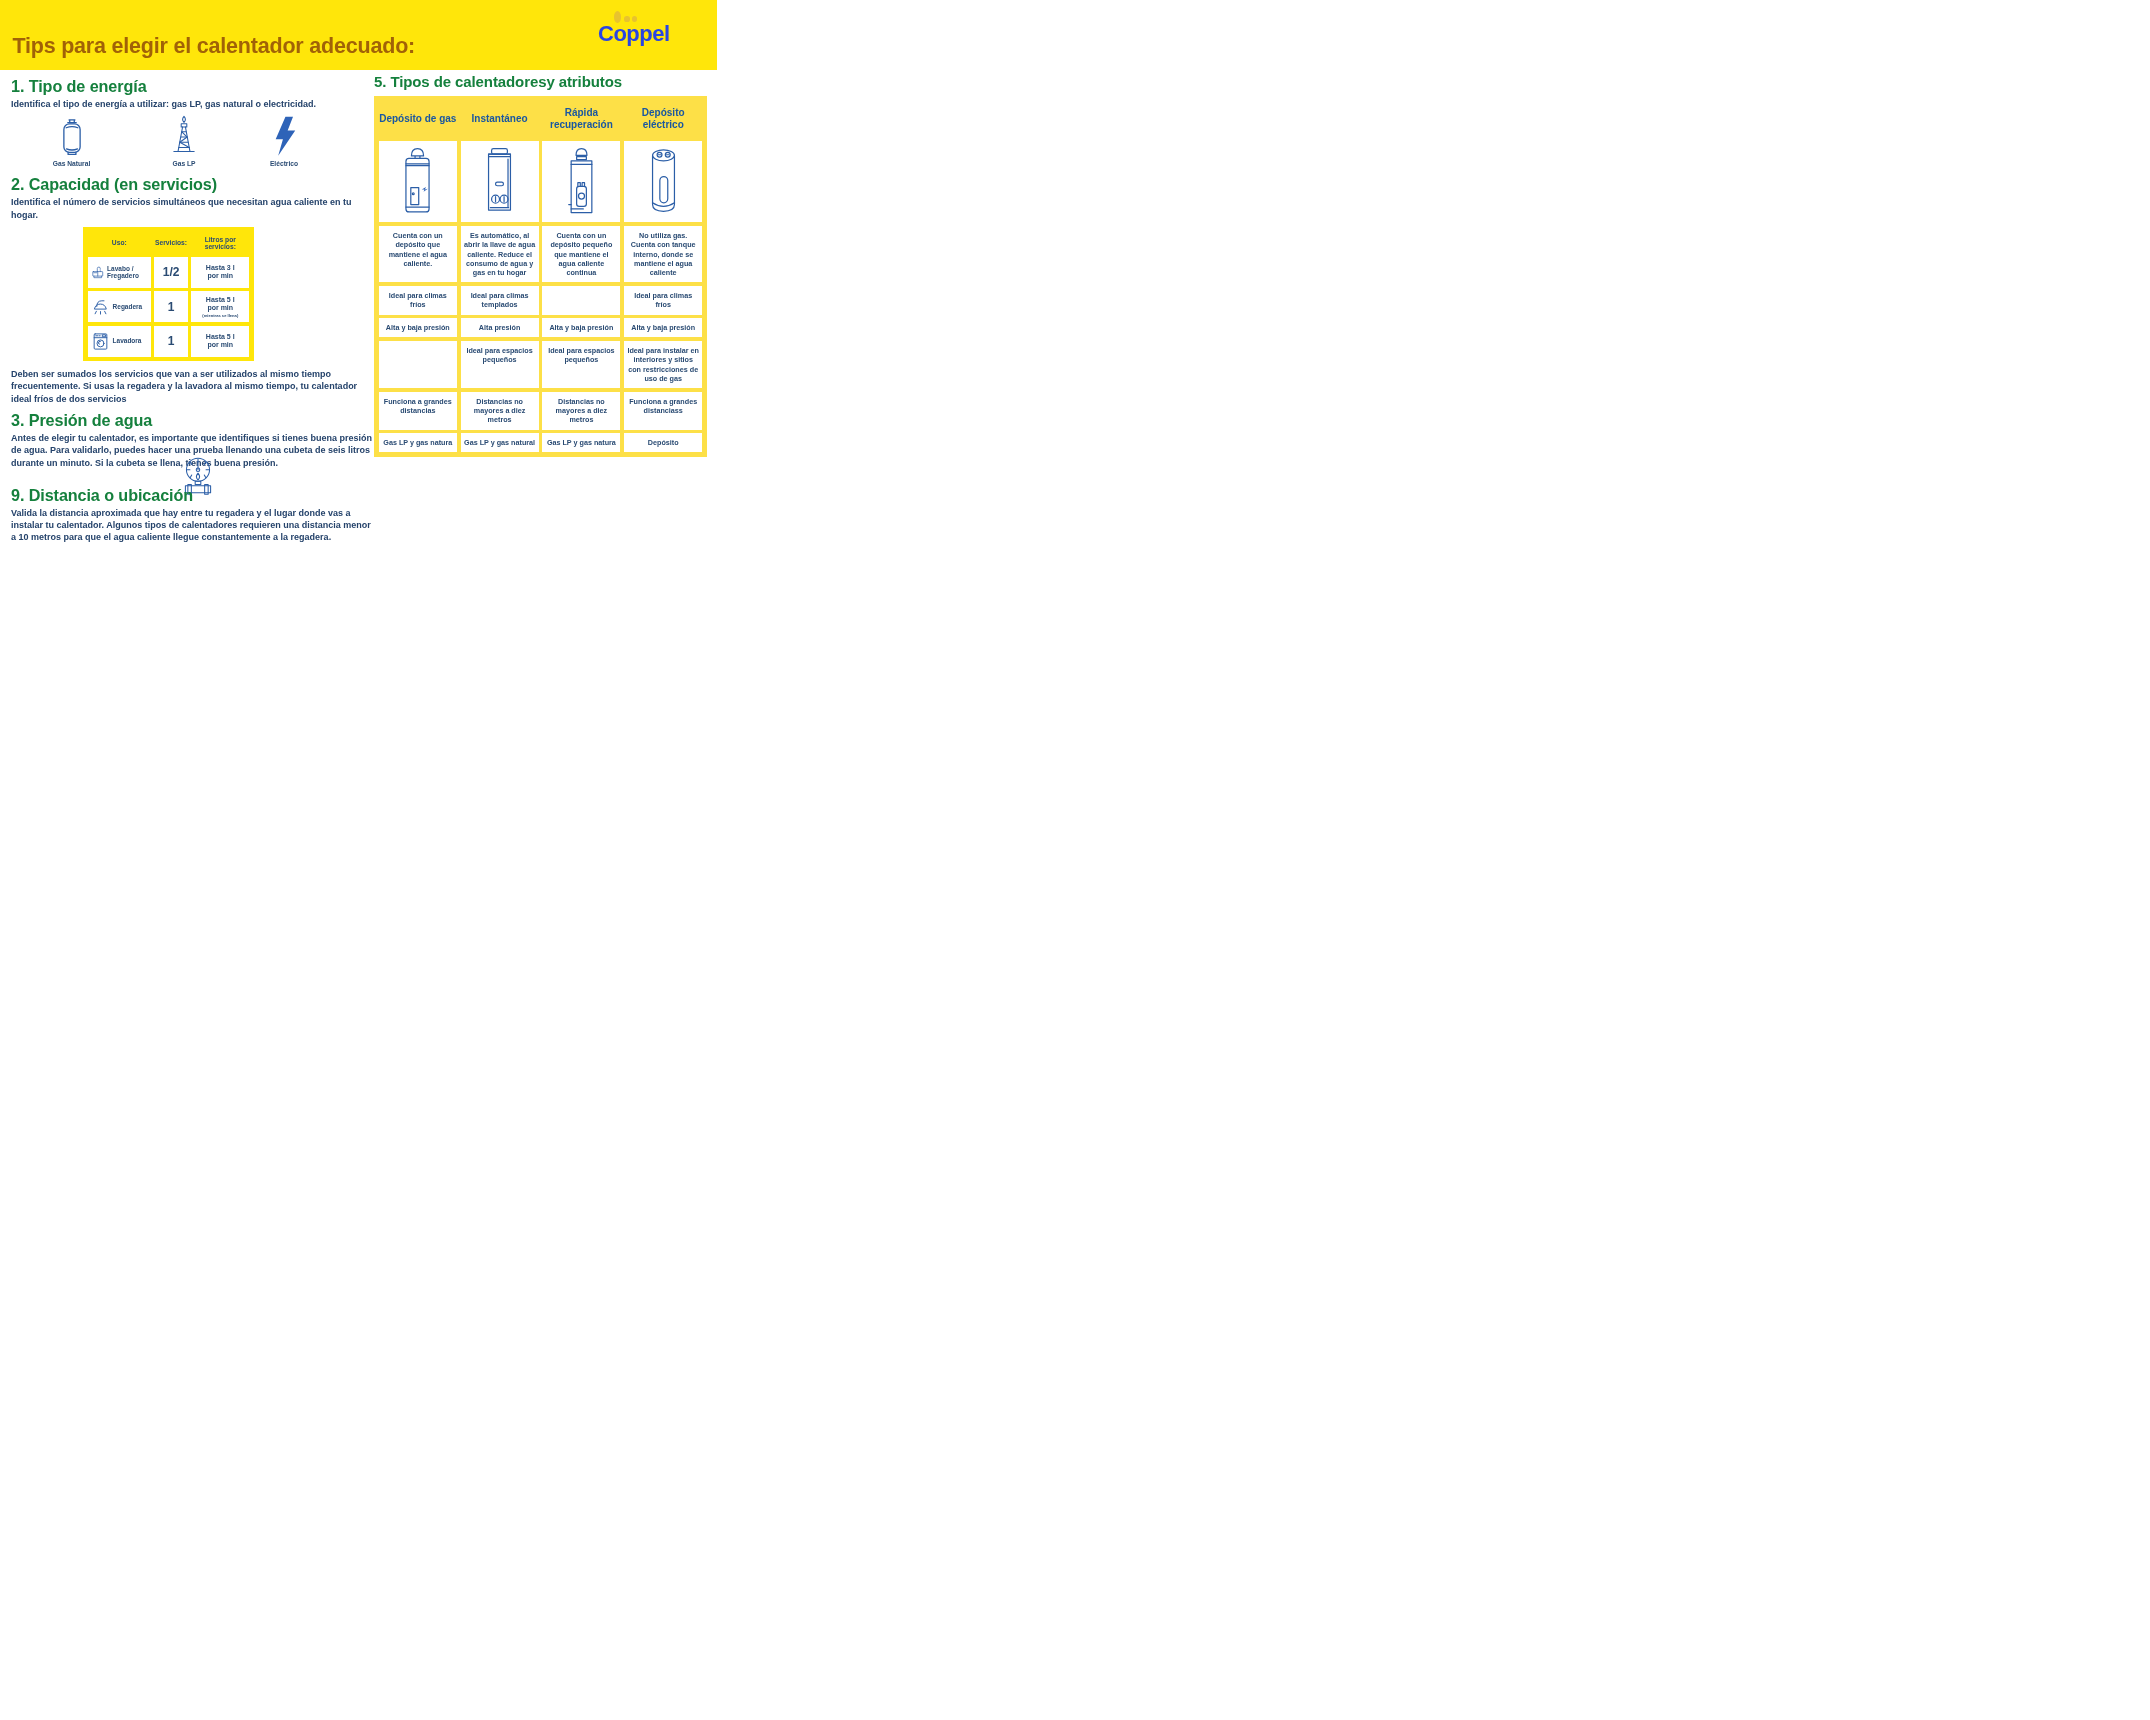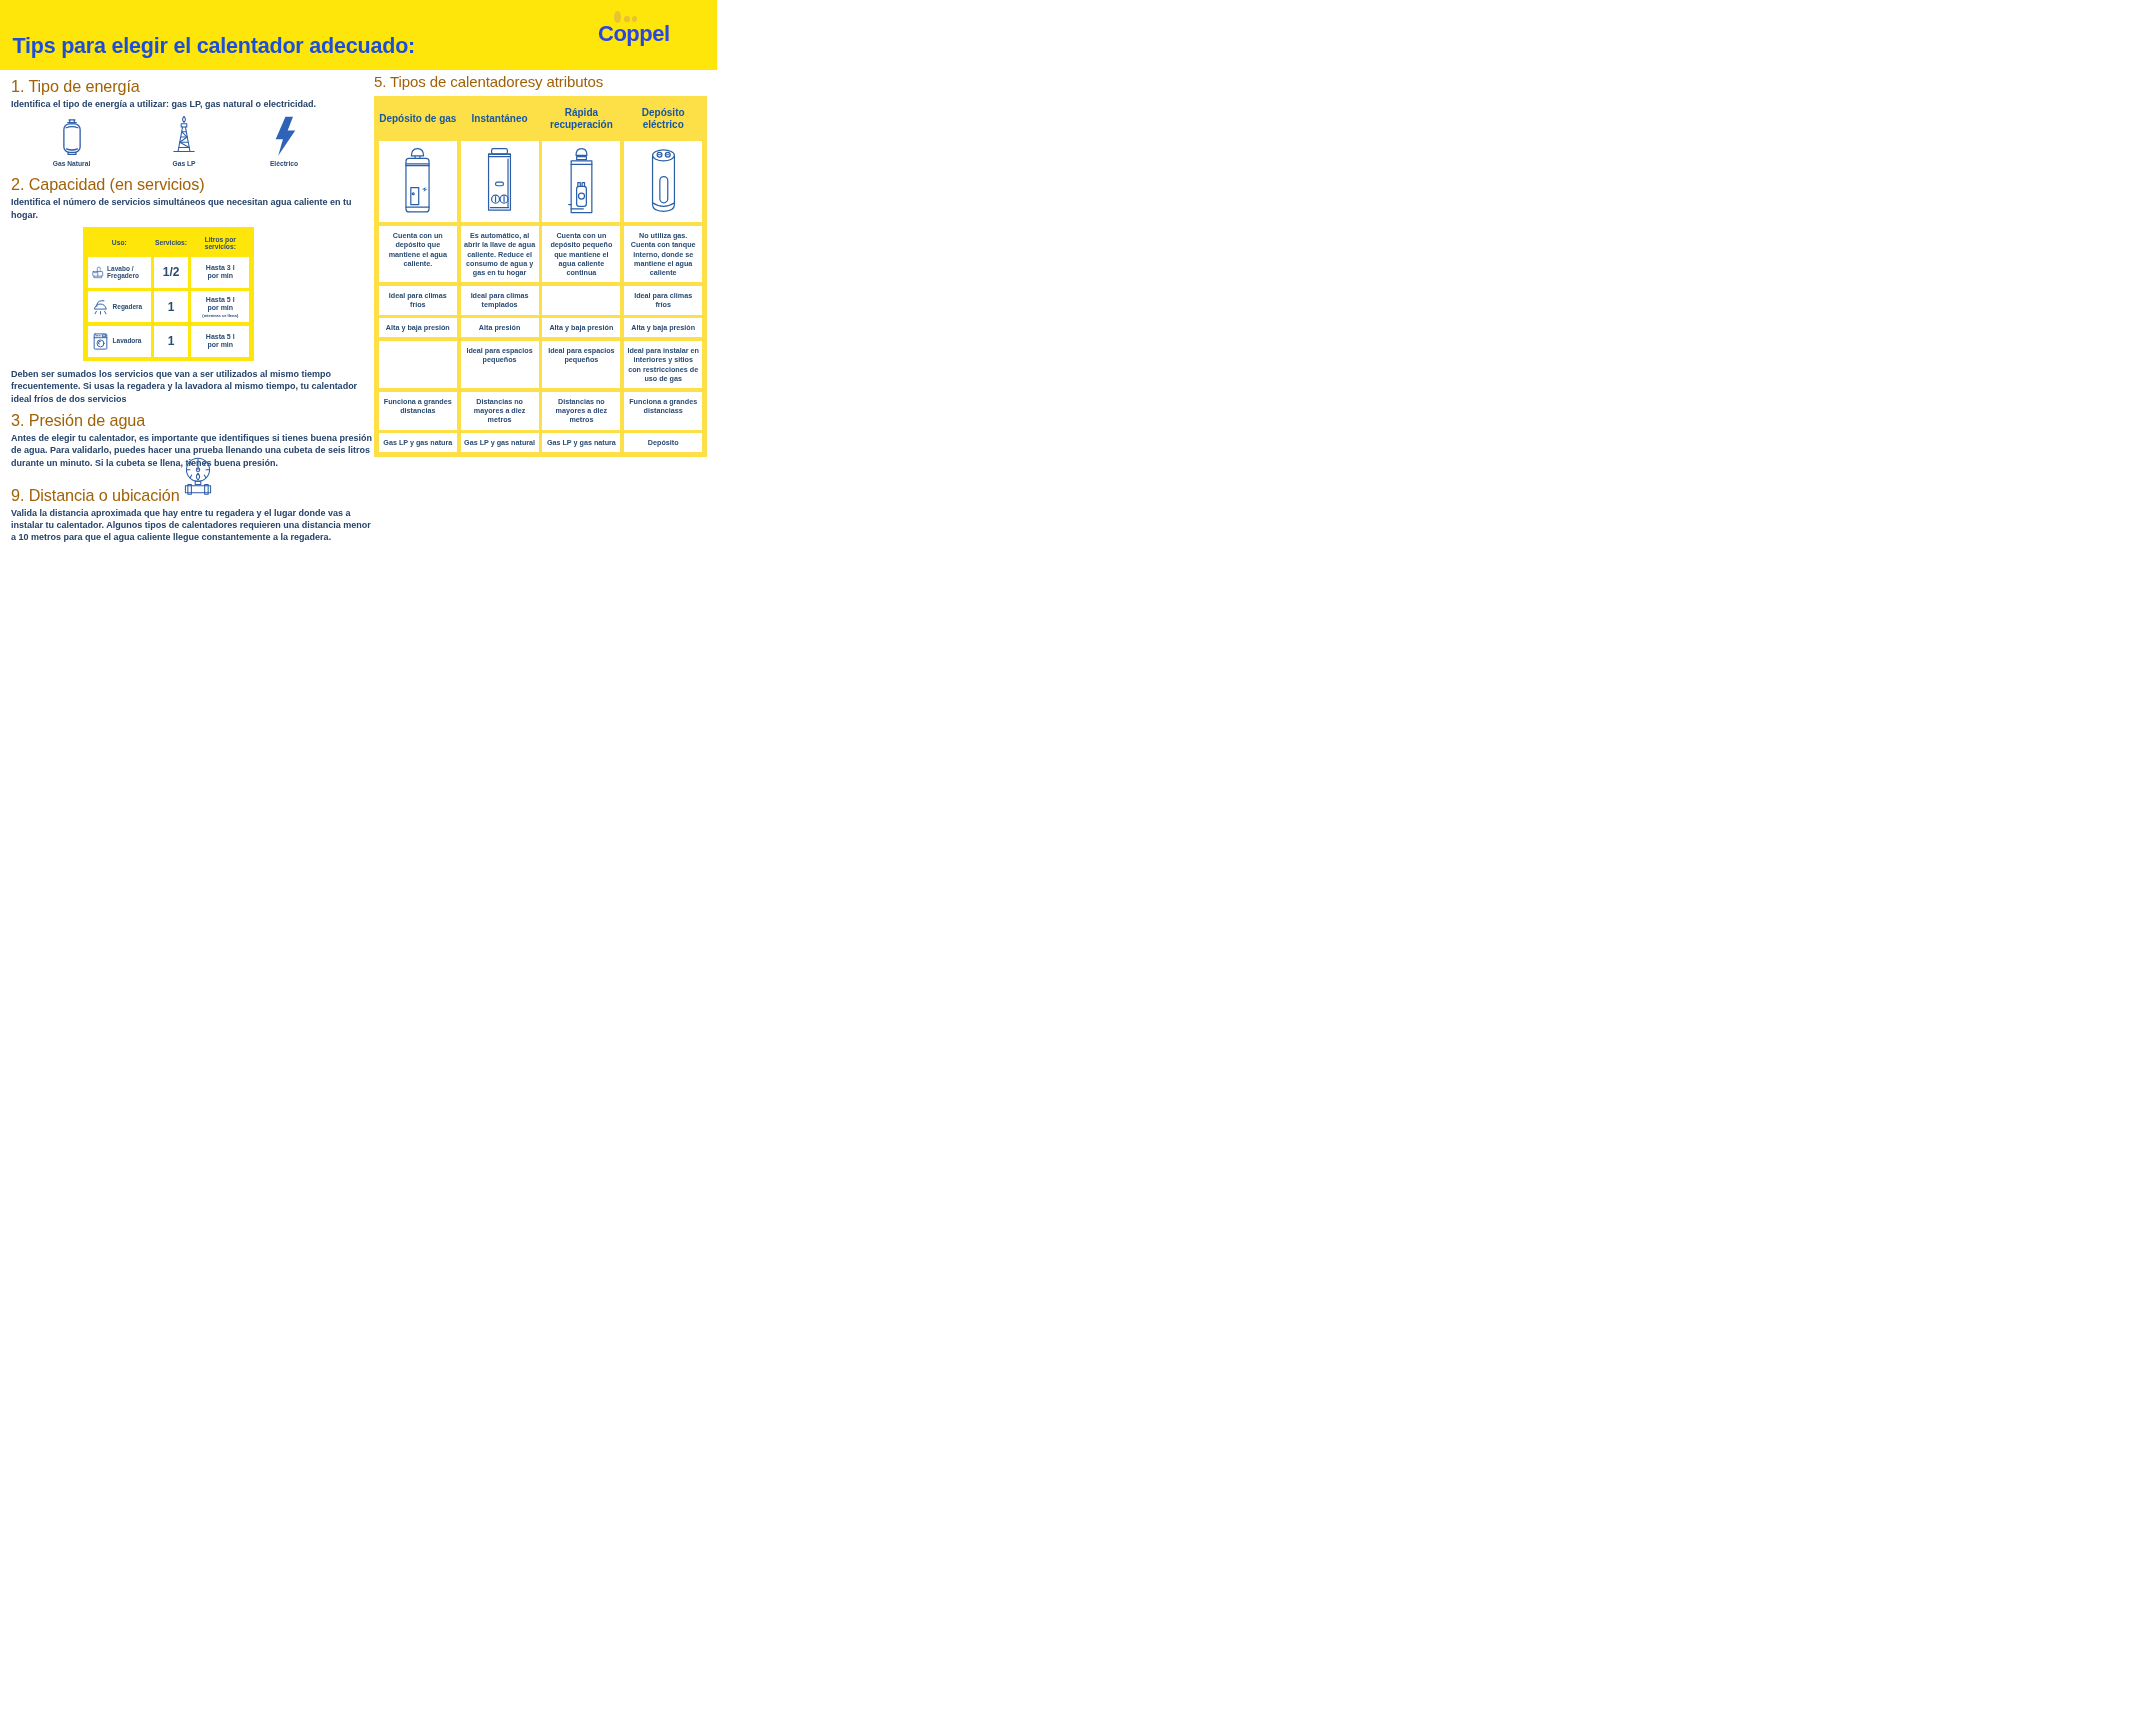--- a/index.html
+++ b/index.html
@@ -4,30 +4,30 @@
 <style>
   * { margin:0; padding:0; box-sizing:border-box; }
   html,body { width:717px; height:574px; background:#fff; overflow:hidden;
     font-family:"Liberation Sans", sans-serif; }
   .page { position:relative; width:717px; height:574px; background:#ffffff; }
 
   
   .header { position:absolute; left:0; top:0; width:717px; height:70px;
     background:#FFE60A; }
   .page-title { position:absolute; left:12.4px; top:34px; font-size:21.5px; font-weight:700;
-    letter-spacing:-0.2px; color:#1d4ed8; }
+    letter-spacing:-0.2px; color:#a16207; }
   .logo { position:absolute; right:28px; top:10.5px; width:91px; }
   .logo-dots { display:flex; align-items:flex-end; gap:2.9px; margin-left:16.2px; height:12.4px; }
   .dot-big  { width:7.2px; height:11.5px; border-radius:50%; background:#E8C32E; }
   .dot-med  { width:5.3px; height:5.7px; border-radius:50%; background:#E8C32E; margin-bottom:1px; }
   .dot-sml  { width:4.8px; height:5.3px; border-radius:50%; background:#E8C32E; margin-bottom:1.4px; }
   .logo-text { font-size:22px; font-weight:700; letter-spacing:-0.5px; color:#2945E3; line-height:1; }
 
   
-  .h2 { font-size:16.2px; font-weight:400; color:#a16207; letter-spacing:-0.1px; }
+  .h2 { font-size:16.2px; font-weight:700; color:#15803d; letter-spacing:-0.1px; }
   .body-txt { font-size:9px; font-weight:700; color:#25436B; line-height:12.4px; }
 
   
   .left-col { position:absolute; left:11px; top:70px; width:364px; }
   .s1-head { margin:6.7px 0 1.9px; }
   .energy-row { position:relative; height:54px; margin:2.9px 0 1px; }
   .energy-item { position:absolute; bottom:0; display:flex; flex-direction:column;
     align-items:center; justify-content:flex-end; }
   .energy-item .lbl { font-size:6.7px; font-weight:700; color:#2A4B73; margin-top:2.9px; }
   .e1 { left:26px;  width:69px; }

